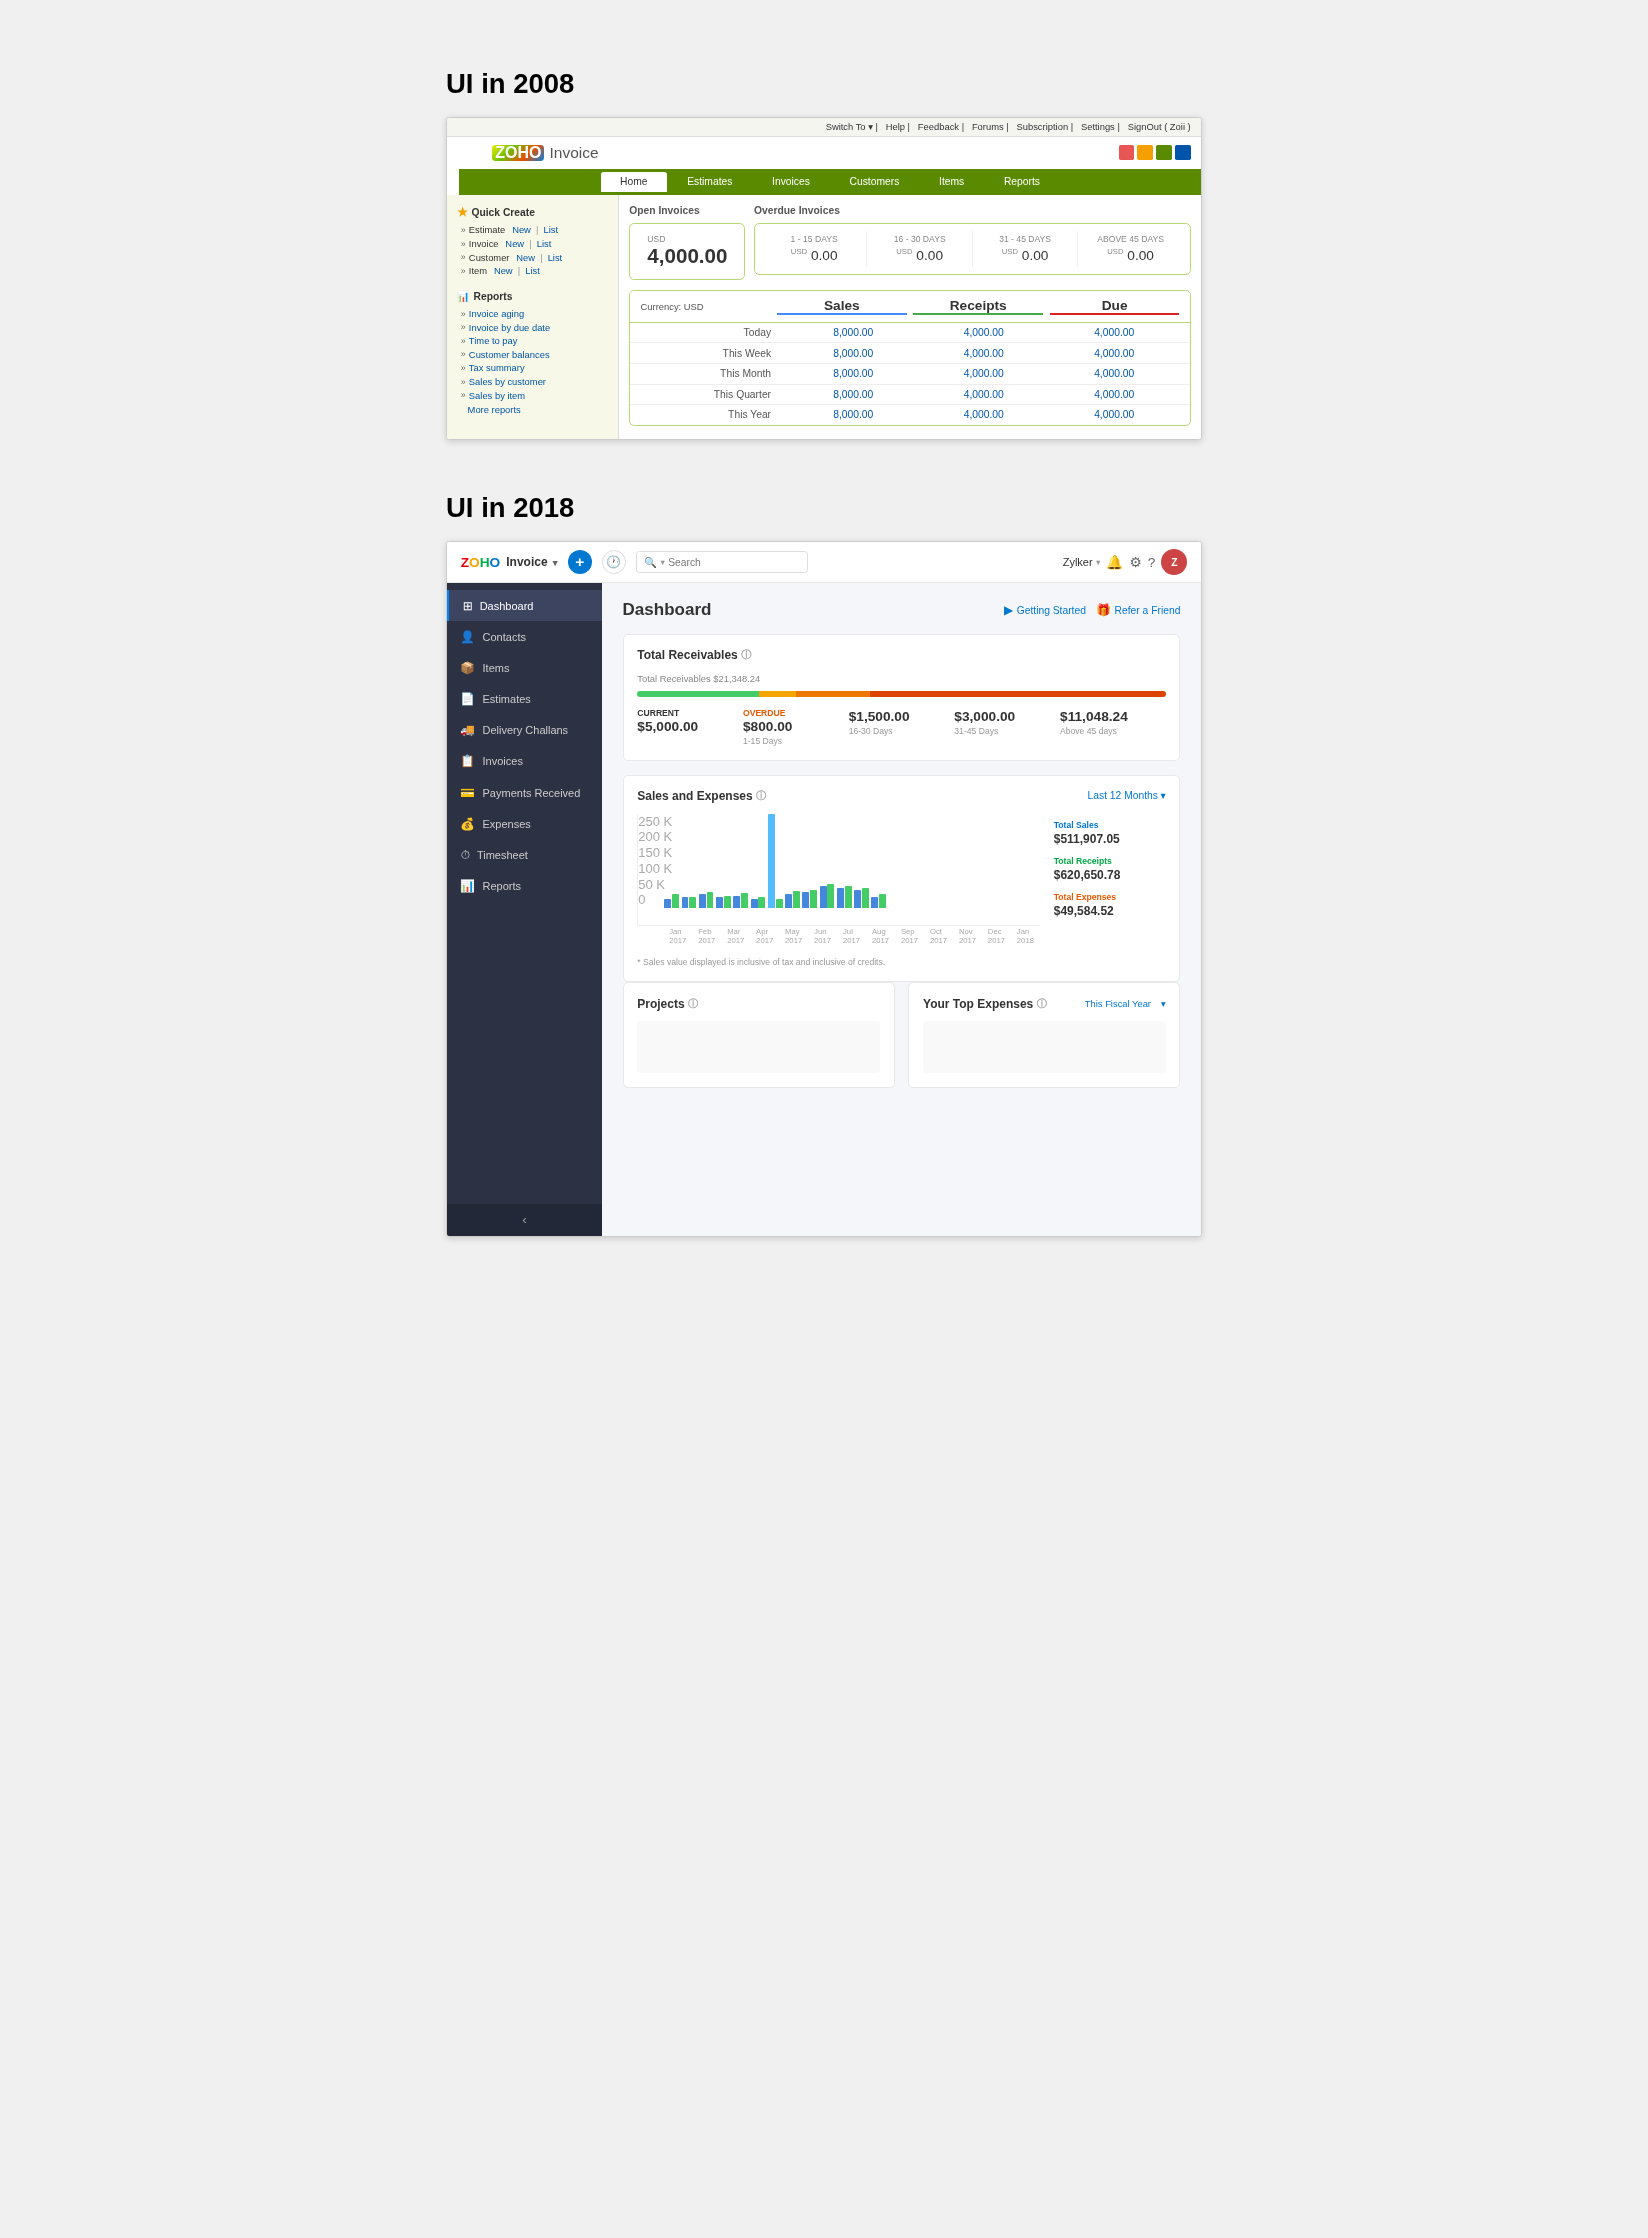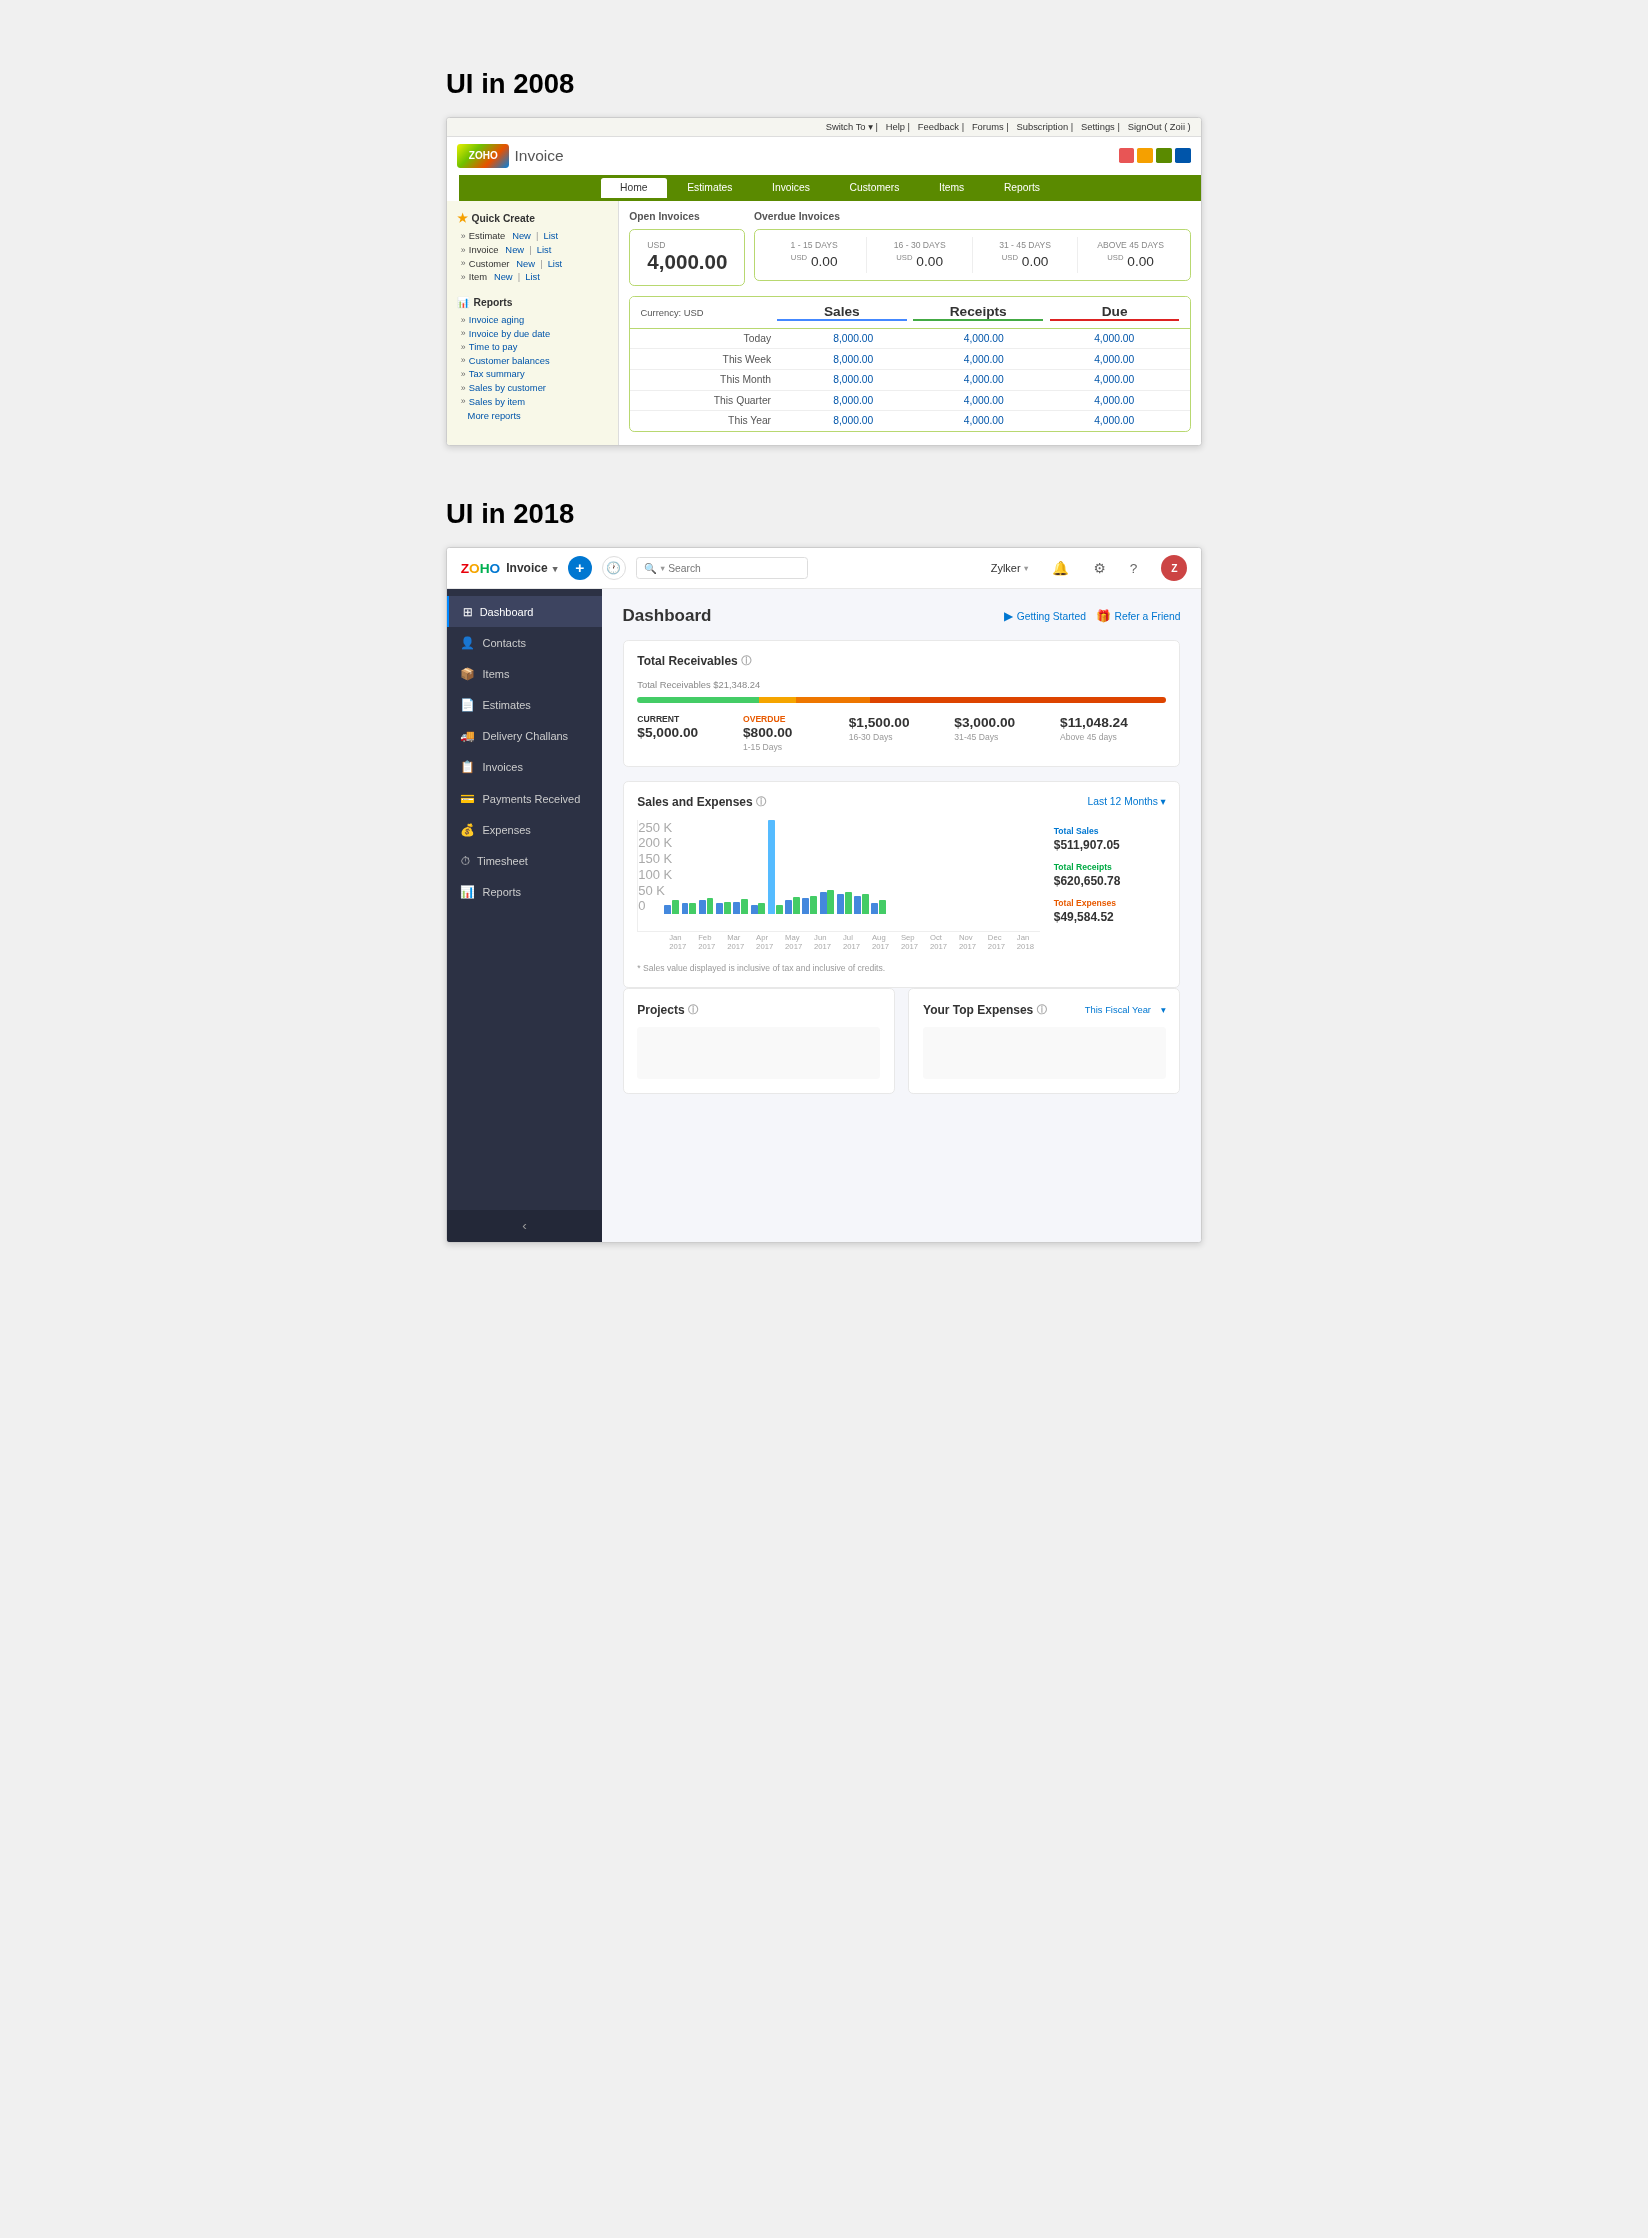--- a/index.html
+++ b/index.html
@@ -54,25 +54,25 @@
       justify-content: space-between;
       align-items: center;
       padding: 6.9px 10.3px;
     }
     .ui2008-logo {
       display: flex;
       align-items: center;
       gap: 5.2px;
     }
     .ui2008-logo-box {
-      width: 52px; height: 24px;
+      width: 52px; height: 16px;
       background: linear-gradient(135deg, #e8f000, #70c000, #e85000, #0080e0);
       border-radius: 3.4px;
       display: flex; align-items: center; justify-content: center;
-      color: #fff; font-weight: bold; font-size: 10px;
+      color: #fff; font-weight: bold; font-size: 16px; margin-left: 35px;
     }
     .ui2008-logo-text {
       font-size: 15.5px; color: #555; font-weight: normal;
     }
     .ui2008-header-icons {
       display: flex; gap: 3.4px;
     }
     .ui2008-icon-box {
       width: 15.5px; height: 15.5px; border-radius: 1.7px;
     }
@@ -273,21 +273,21 @@
     }
     .ui2018-search-icon { color: #999; font-size: 10.3px; }
     .ui2018-search-arrow { color: #999; font-size: 8.6px; }
     .ui2018-search input {
       border: none; outline: none; font-size: 10.3px; color: #999;
       background: transparent; width: 100%;
     }
 
     .ui2018-topbar-right {
       margin-left: auto;
-      display: flex; align-items: center; gap: 24px;
+      display: flex; align-items: center; gap: 6px;
     }
     .ui2018-user {
       display: flex; align-items: center; gap: 3.4px;
       font-size: 11px; color: #333;
     }
     .ui2018-user-arrow { color: #999; font-size: 8.6px; }
     .ui2018-icon-btn {
       color: #666; font-size: 13.7px; cursor: pointer;
     }
     .ui2018-avatar {

